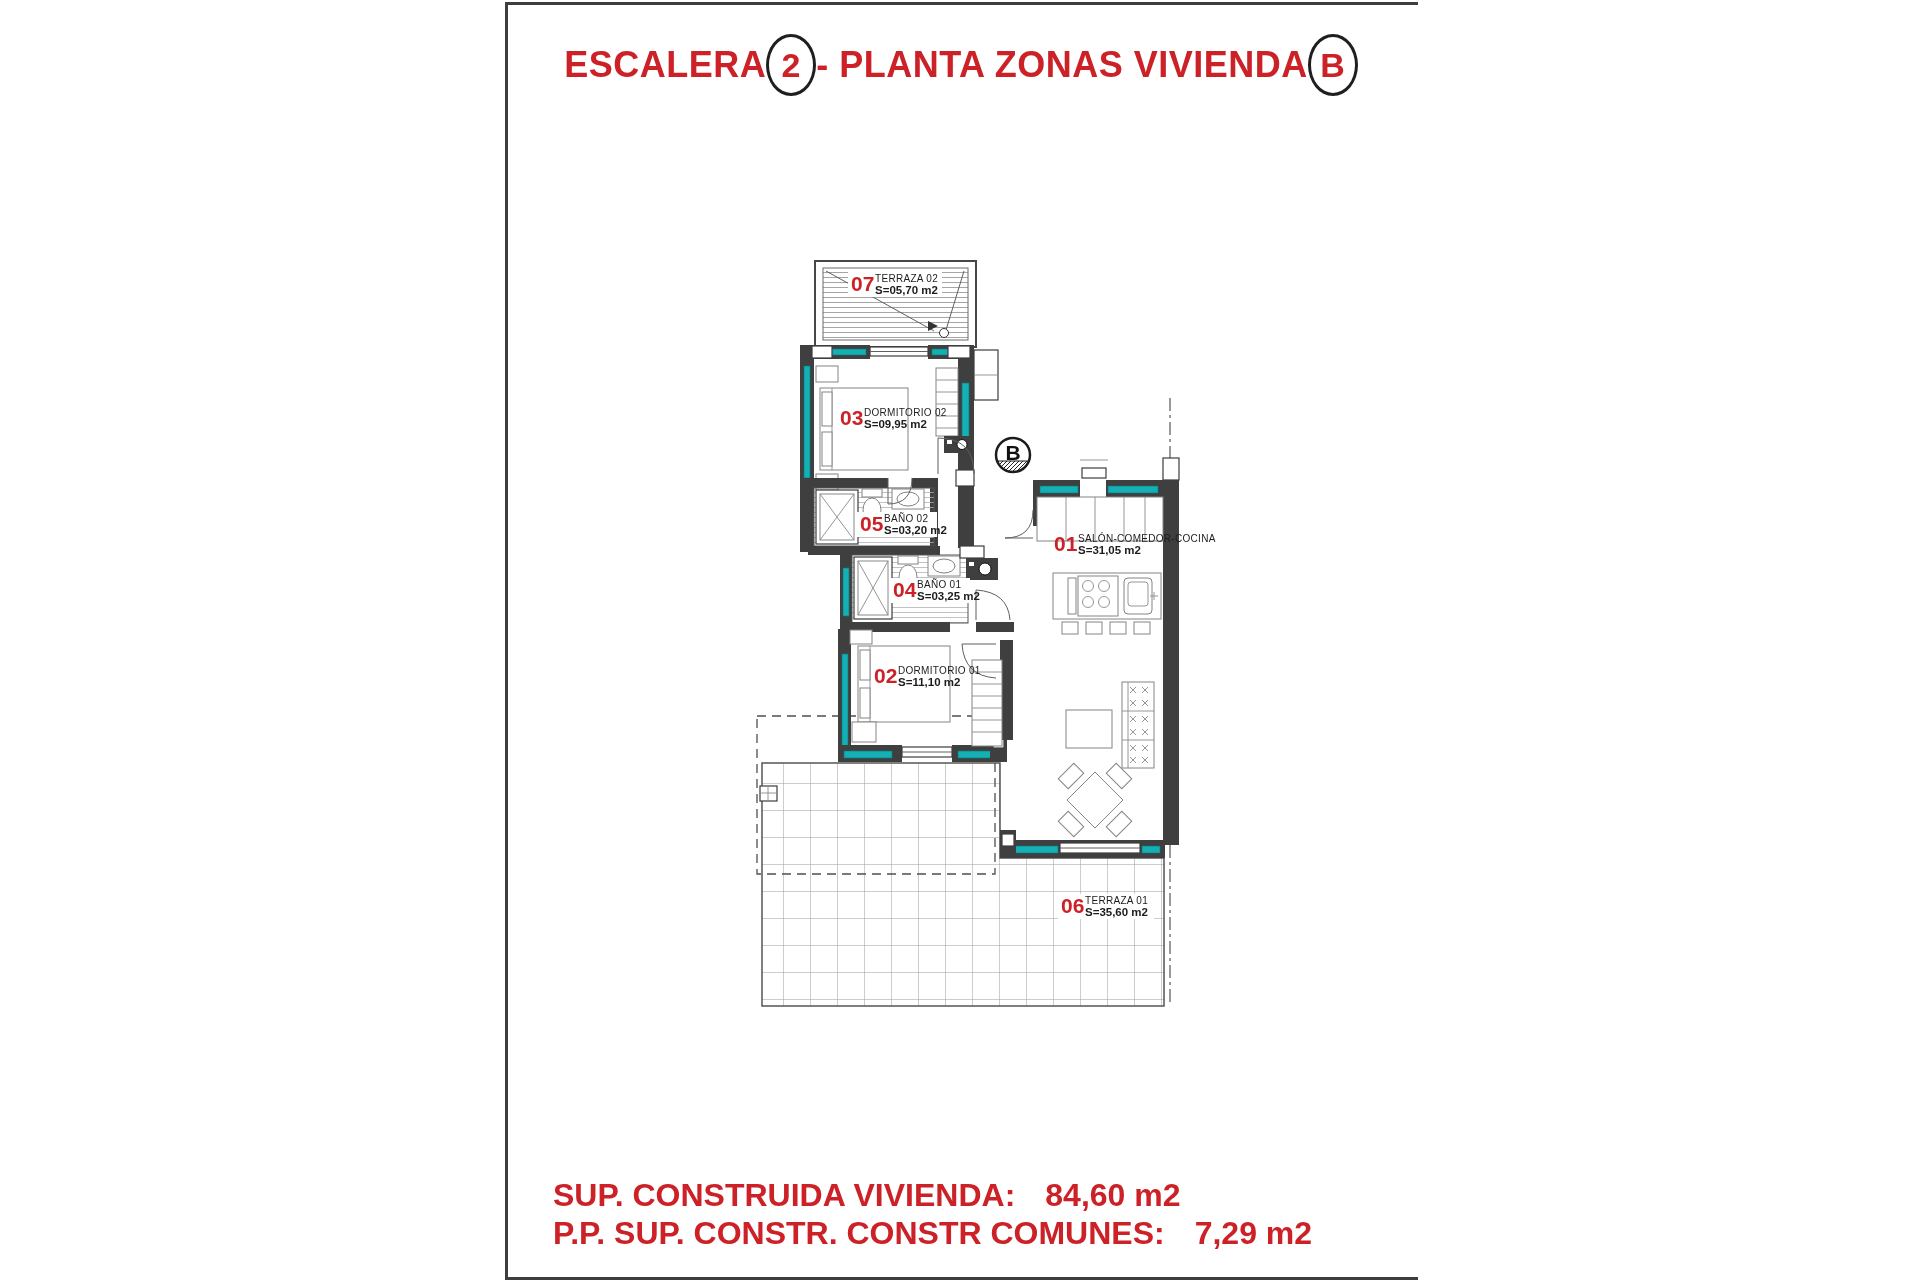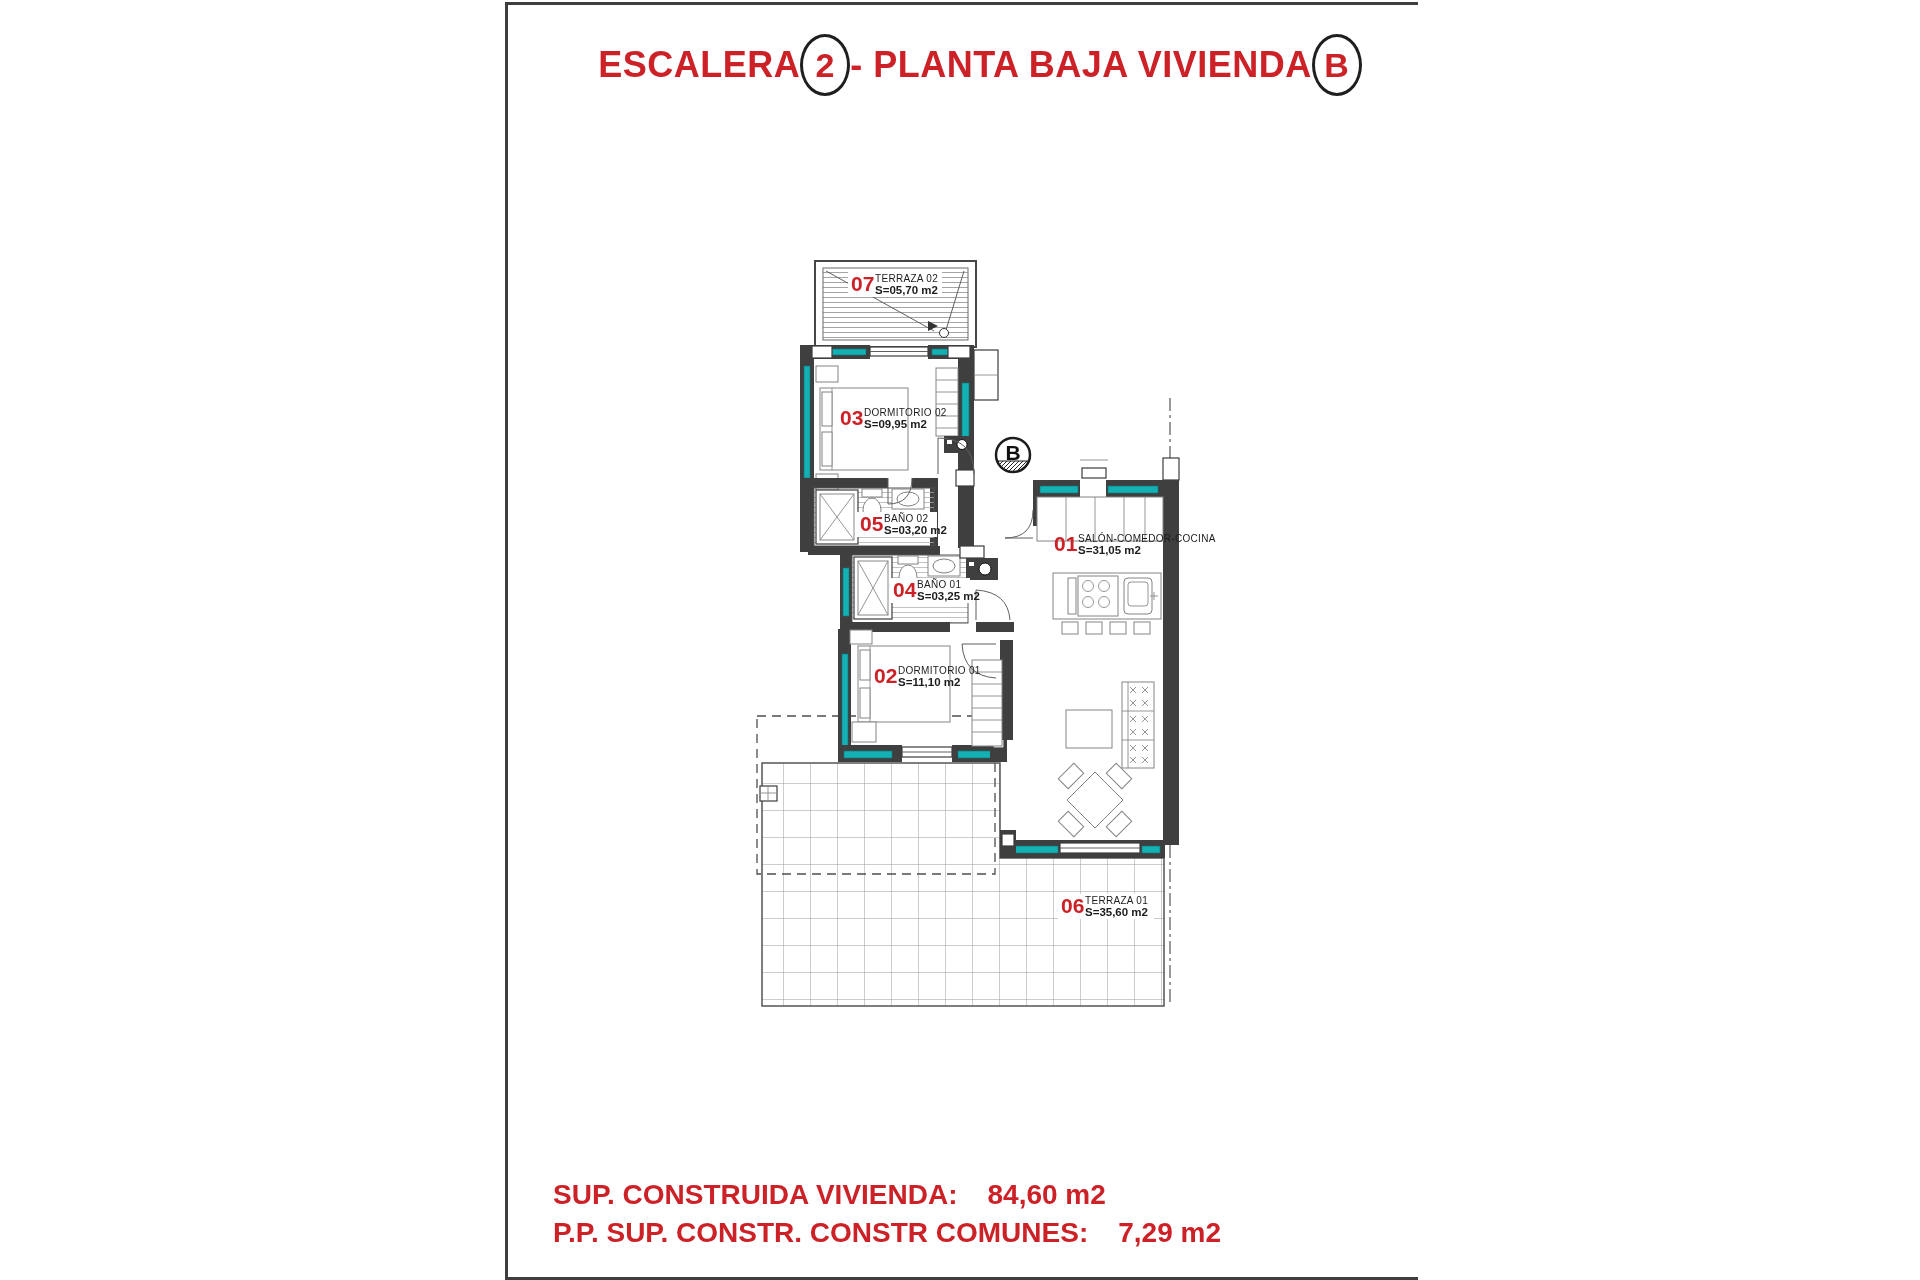--- a/index.html
+++ b/index.html
@@ -4,26 +4,26 @@
 <style>
   html,body{margin:0;padding:0;background:#fff;}
   body{width:1920px;height:1280px;position:relative;overflow:hidden;
        font-family:"Liberation Sans",sans-serif;}
   .page{position:absolute;left:505px;top:2px;width:910px;height:1272px;
         border-left:3px solid #3e3e3e;border-top:3px solid #3e3e3e;
         border-bottom:3px solid #3e3e3e;background:#fff;}
   .title-row{position:absolute;left:505px;top:34px;width:912px;
         display:flex;justify-content:center;align-items:center;
         color:#cc2127;font-weight:700;font-size:36px;letter-spacing:.5px;
-        white-space:nowrap;margin-left:19px;}
+        white-space:nowrap;}
   .badge{display:flex;justify-content:center;align-items:center;
         width:44px;height:56px;border:3px solid #1f1f1f;border-radius:50%;
         font-size:34px;flex:0 0 auto;}
   .summary{position:absolute;left:553px;top:1176px;color:#cc2127;
-        font-weight:700;font-size:28px;line-height:38px;white-space:nowrap;}
+        font-weight:700;font-size:32px;line-height:38px;white-space:nowrap;}
   .summary .val{margin-left:30px;}
   svg{position:absolute;left:0;top:0;}
   .wall{fill:#3f3f3f;}
   .teal{fill:#14b0b4;stroke:#0a7678;stroke-width:.6;}
   .wbox{fill:#fff;stroke:#3c3c3c;stroke-width:1.2;}
   .thinw{fill:#fff;stroke:#474747;stroke-width:2;}
   .thin{fill:none;stroke:#5f5f5f;stroke-width:1;}
   .furn{fill:#fff;stroke:#848484;stroke-width:1;}
   .furnl{fill:none;stroke:#8a8a8a;stroke-width:.9;}
   .dashed{fill:none;stroke:#4f4f4f;stroke-width:1.3;stroke-dasharray:9 6;}
@@ -34,21 +34,21 @@
   text.bletter{font-weight:700;font-size:21px;fill:#111;}
 </style>
 </head>
 <body>
 
 <div class="page"></div>
 
 <div class="title-row">
   <span>ESCALERA</span>
   <span class="badge">2</span>
-  <span>- PLANTA BAJA VIVIENDA</span>
+  <span>- PLANTA ZONAS VIVIENDA</span>
   <span class="badge">B</span>
 </div>
 
 <svg width="1920" height="1280" viewBox="0 0 1920 1280">
   <defs>
     <pattern id="tiles" width="27" height="27" patternUnits="userSpaceOnUse">
       <path d="M27 0 H0 V27" fill="none" stroke="#9b9b9b" stroke-width="1"></path>
     </pattern>
     <pattern id="hatchT" width="8" height="5" patternUnits="userSpaceOnUse">
       <line x1="0" y1="2.5" x2="8" y2="2.5" stroke="#8e8e8e" stroke-width=".8"></line>

